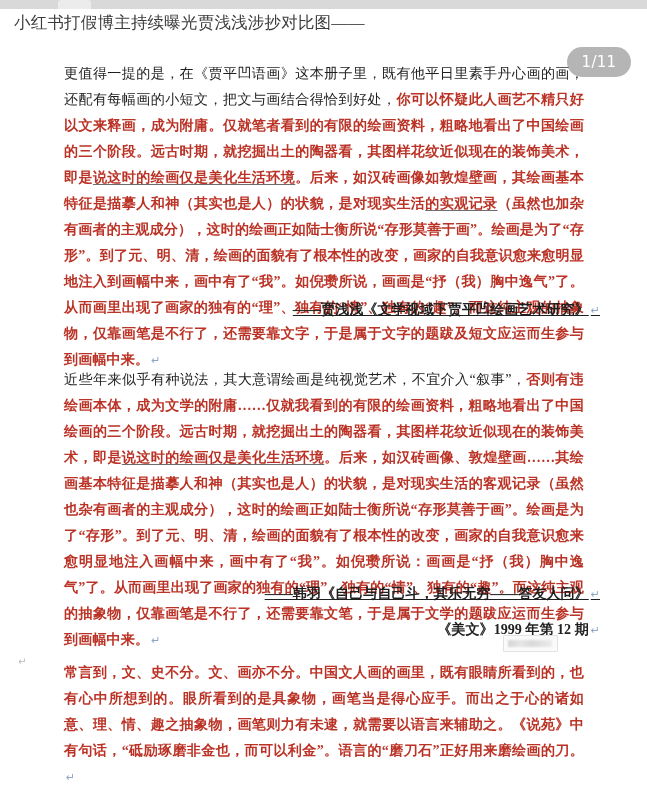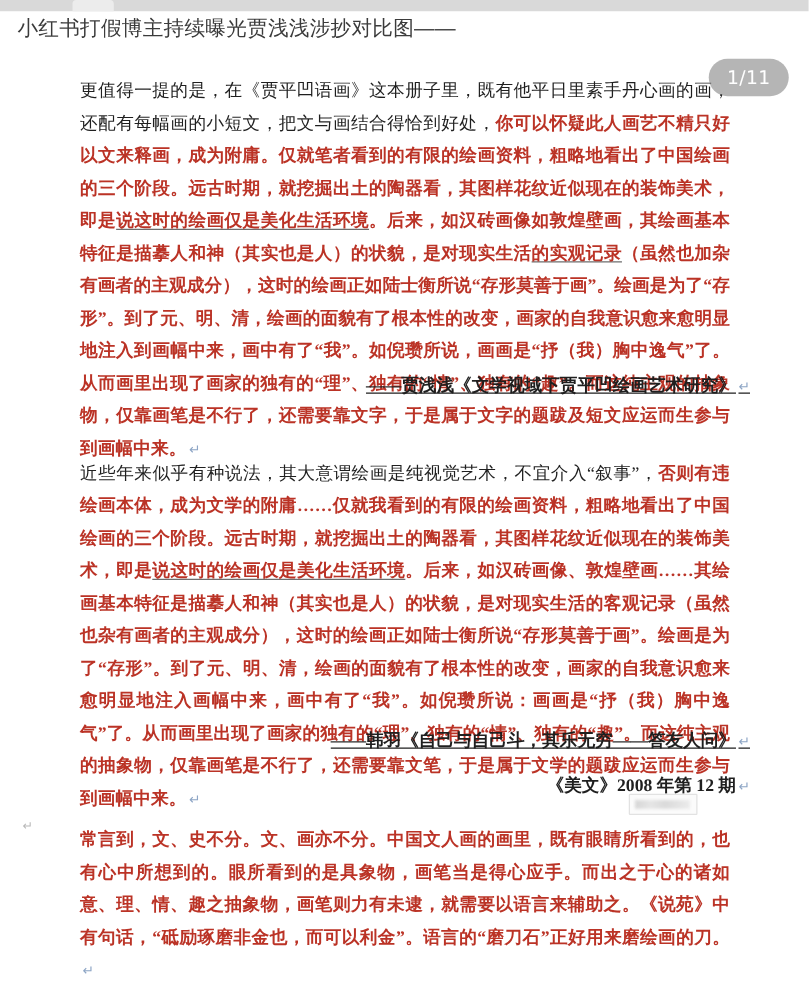--- a/index.html
+++ b/index.html
@@ -36,21 +36,21 @@
   }
 
   
   .page-title {
     position: absolute;
     top: 11px;
     left: 14px;
     font-size: 16.5px;
     line-height: 24px;
     color: #3b3b3b;
-    font-family: Liberation Sans, sans-serif;
+    font-family: Liberation Serif, serif;
     letter-spacing: 0.2px;
     white-space: nowrap;
   }
 
   
   .doc {
     position: absolute;
     top: 38px;
     left: 0;
     width: 647px;
@@ -183,21 +183,21 @@
 
   <p class="cite cite-indent-a" id="cite-1a"><span>——贾浅浅《文学视域下贾平凹绘画艺术研究》</span><span class="pilcrow">↵</span></p>
 
 
   <div class="block" id="block-2">
     <p class="para"><span class="t-black">近些年来似乎有种说法，其大意谓绘画是纯视觉艺术，不宜介入“叙事”，</span><span class="t-red">否则有违绘画本体，成为文学的附庸……仅就我看到的有限的绘画资料，粗略地看出了中国绘画的三个阶段。远古时期，就挖掘出土的陶器看，其图样花纹近似现在的装饰美术，即是</span><span class="t-red"><span class="ul">说这时的绘画仅是美化生活环境</span></span><span class="t-red">。后来，如汉砖画像、敦煌壁画……其绘画基本特征是描摹人和神（其实也是人）的状貌，是对现实生活的客观记录（虽然也杂有画者的主观成分），这时的绘画正如陆士衡所说“存形莫善于画”。绘画是为了“存形”。到了元、明、清，绘画的面貌有了根本性的改变，画家的自我意识愈来愈明显地注入画幅中来，画中有了“我”。如倪瓒所说：画画是“抒（我）胸中逸气”了。从而画里出现了画家的独有的“理”、独有的“情”、独有的“趣”。而这纯主观的抽象物，仅靠画笔是不行了，还需要靠文笔，于是属于文学的题跋应运而生参与到画幅中来。</span><span class="pilcrow">↵</span></p>
   </div>
 
   <p class="cite cite-indent-a" id="cite-2a"><span>——韩羽《自己与自己斗，其乐无穷——答友人问》</span><span class="pilcrow">↵</span></p>
 
-  <p class="cite cite-indent-b" id="cite-2b"><span>《美文》2008 年第 12 期</span><span class="pilcrow">↵</span></p>
+  <p class="cite cite-indent-b" id="cite-2b"><span>《美文》1999 年第 12 期</span><span class="pilcrow">↵</span></p>
 
   <div class="ghost-artifact">
     <div class="ga-blur"></div>
   </div>
 
   <div class="stray-mark">↵</div>
 
   <div class="block" id="block-3">
     <p class="para"><span class="t-red">常言到，文、史不分。文、画亦不分。中国文人画的画里，既有眼睛所看到的，也有心中所想到的。眼所看到的是具象物，画笔当是得心应手。而出之于心的诸如意、理、情、趣之抽象物，画笔则力有未逮，就需要以语言来辅助之。《说苑》中有句话，“砥励琢磨非金也，而可以利金”。语言的“磨刀石”正好用来磨绘画的刀。</span><span class="pilcrow">↵</span></p>
   </div>

